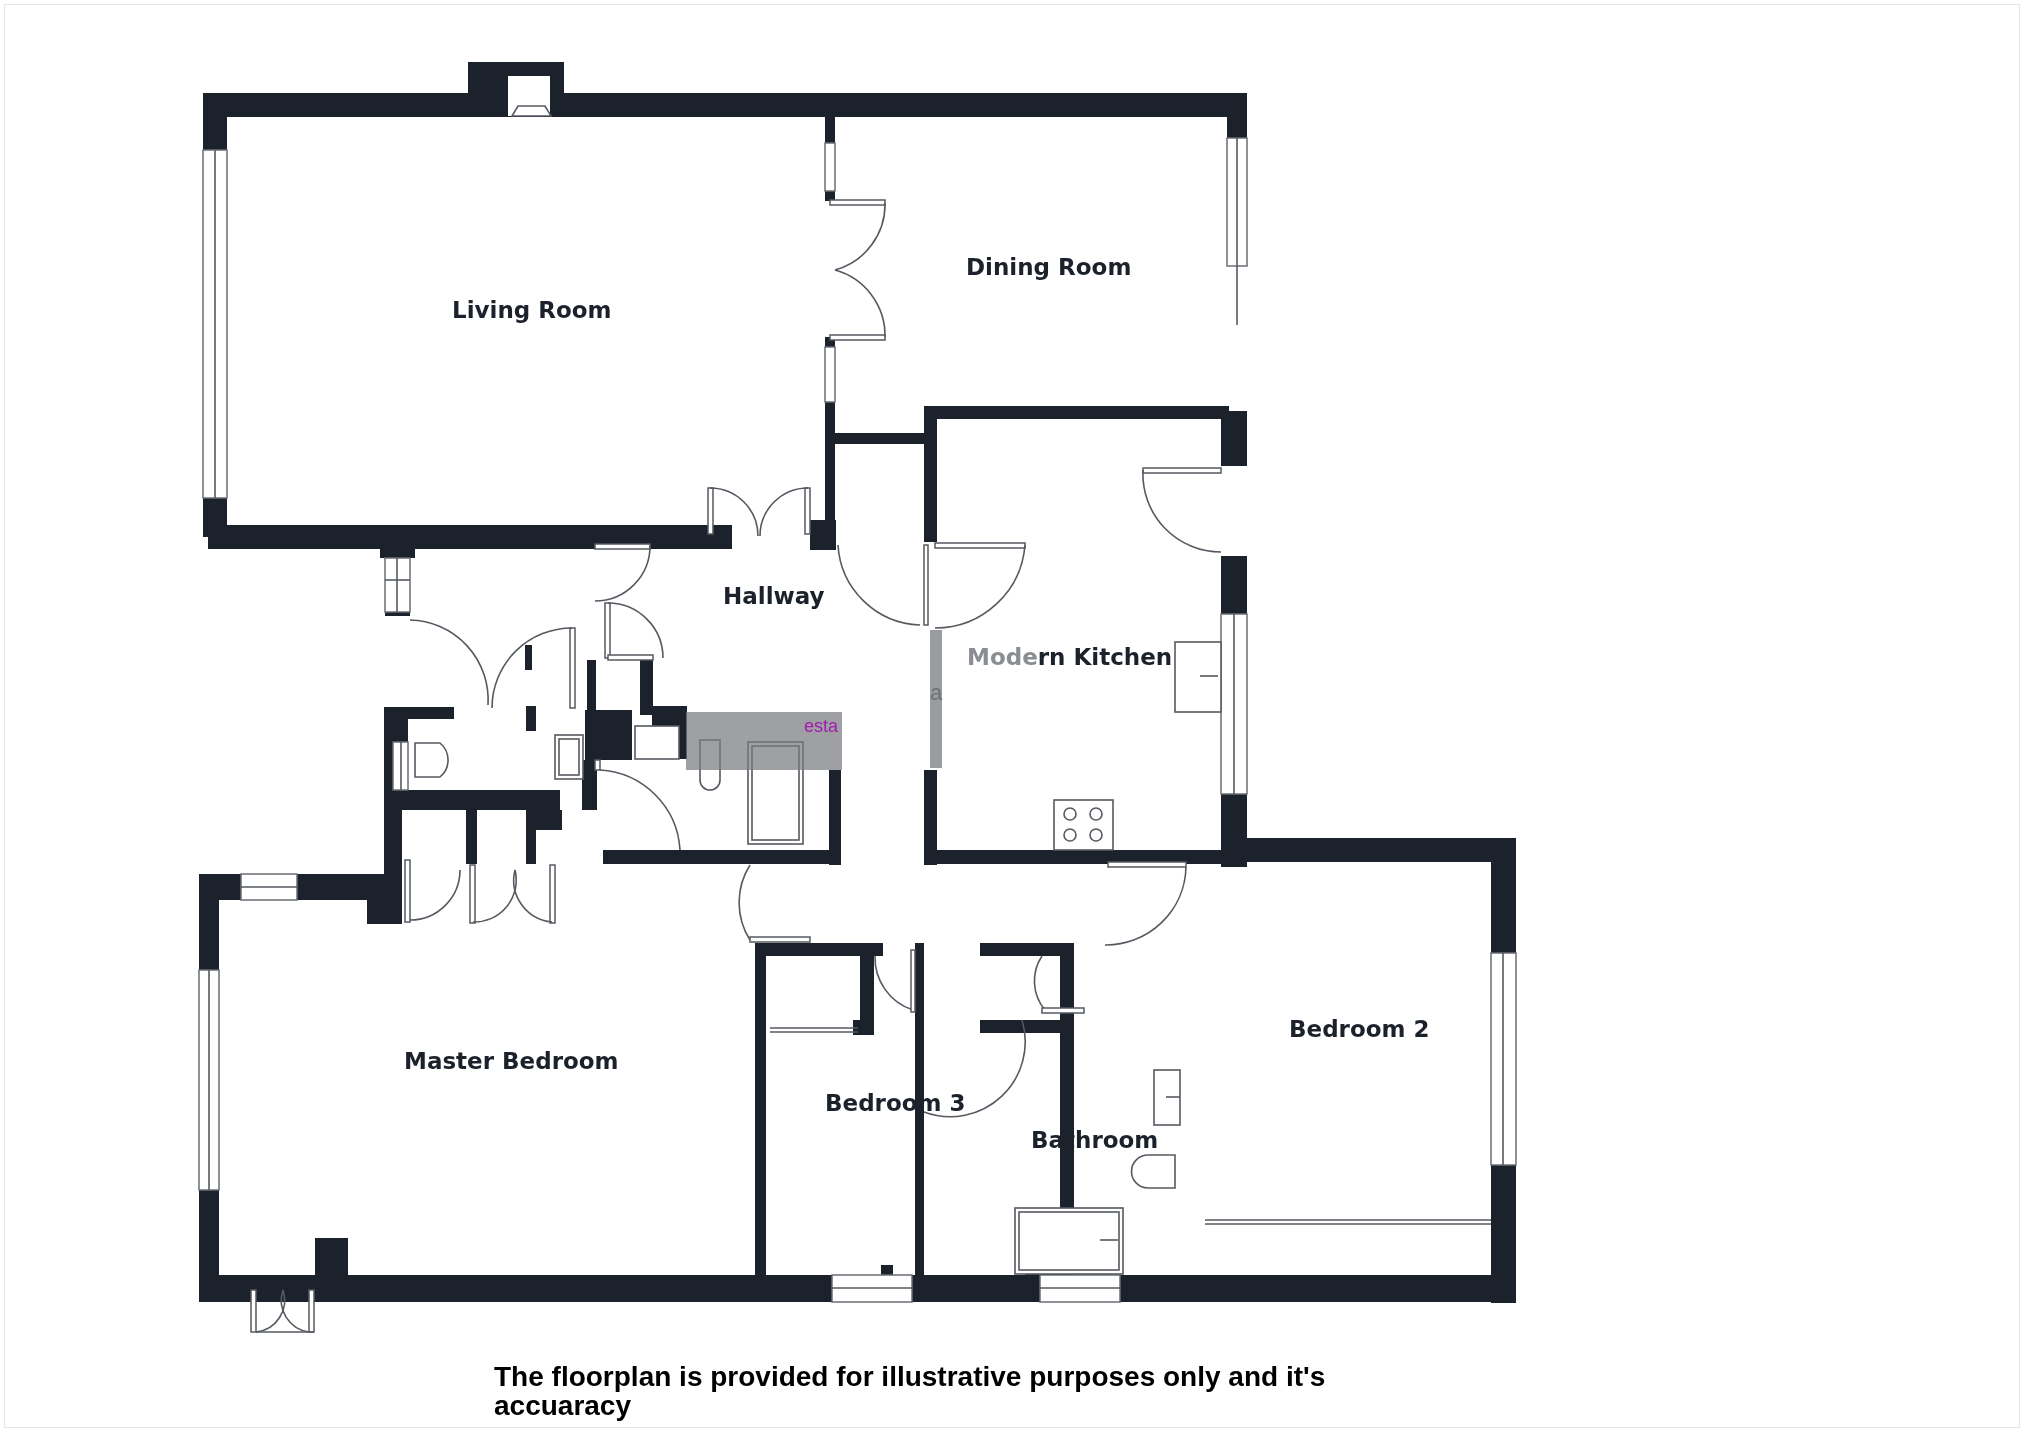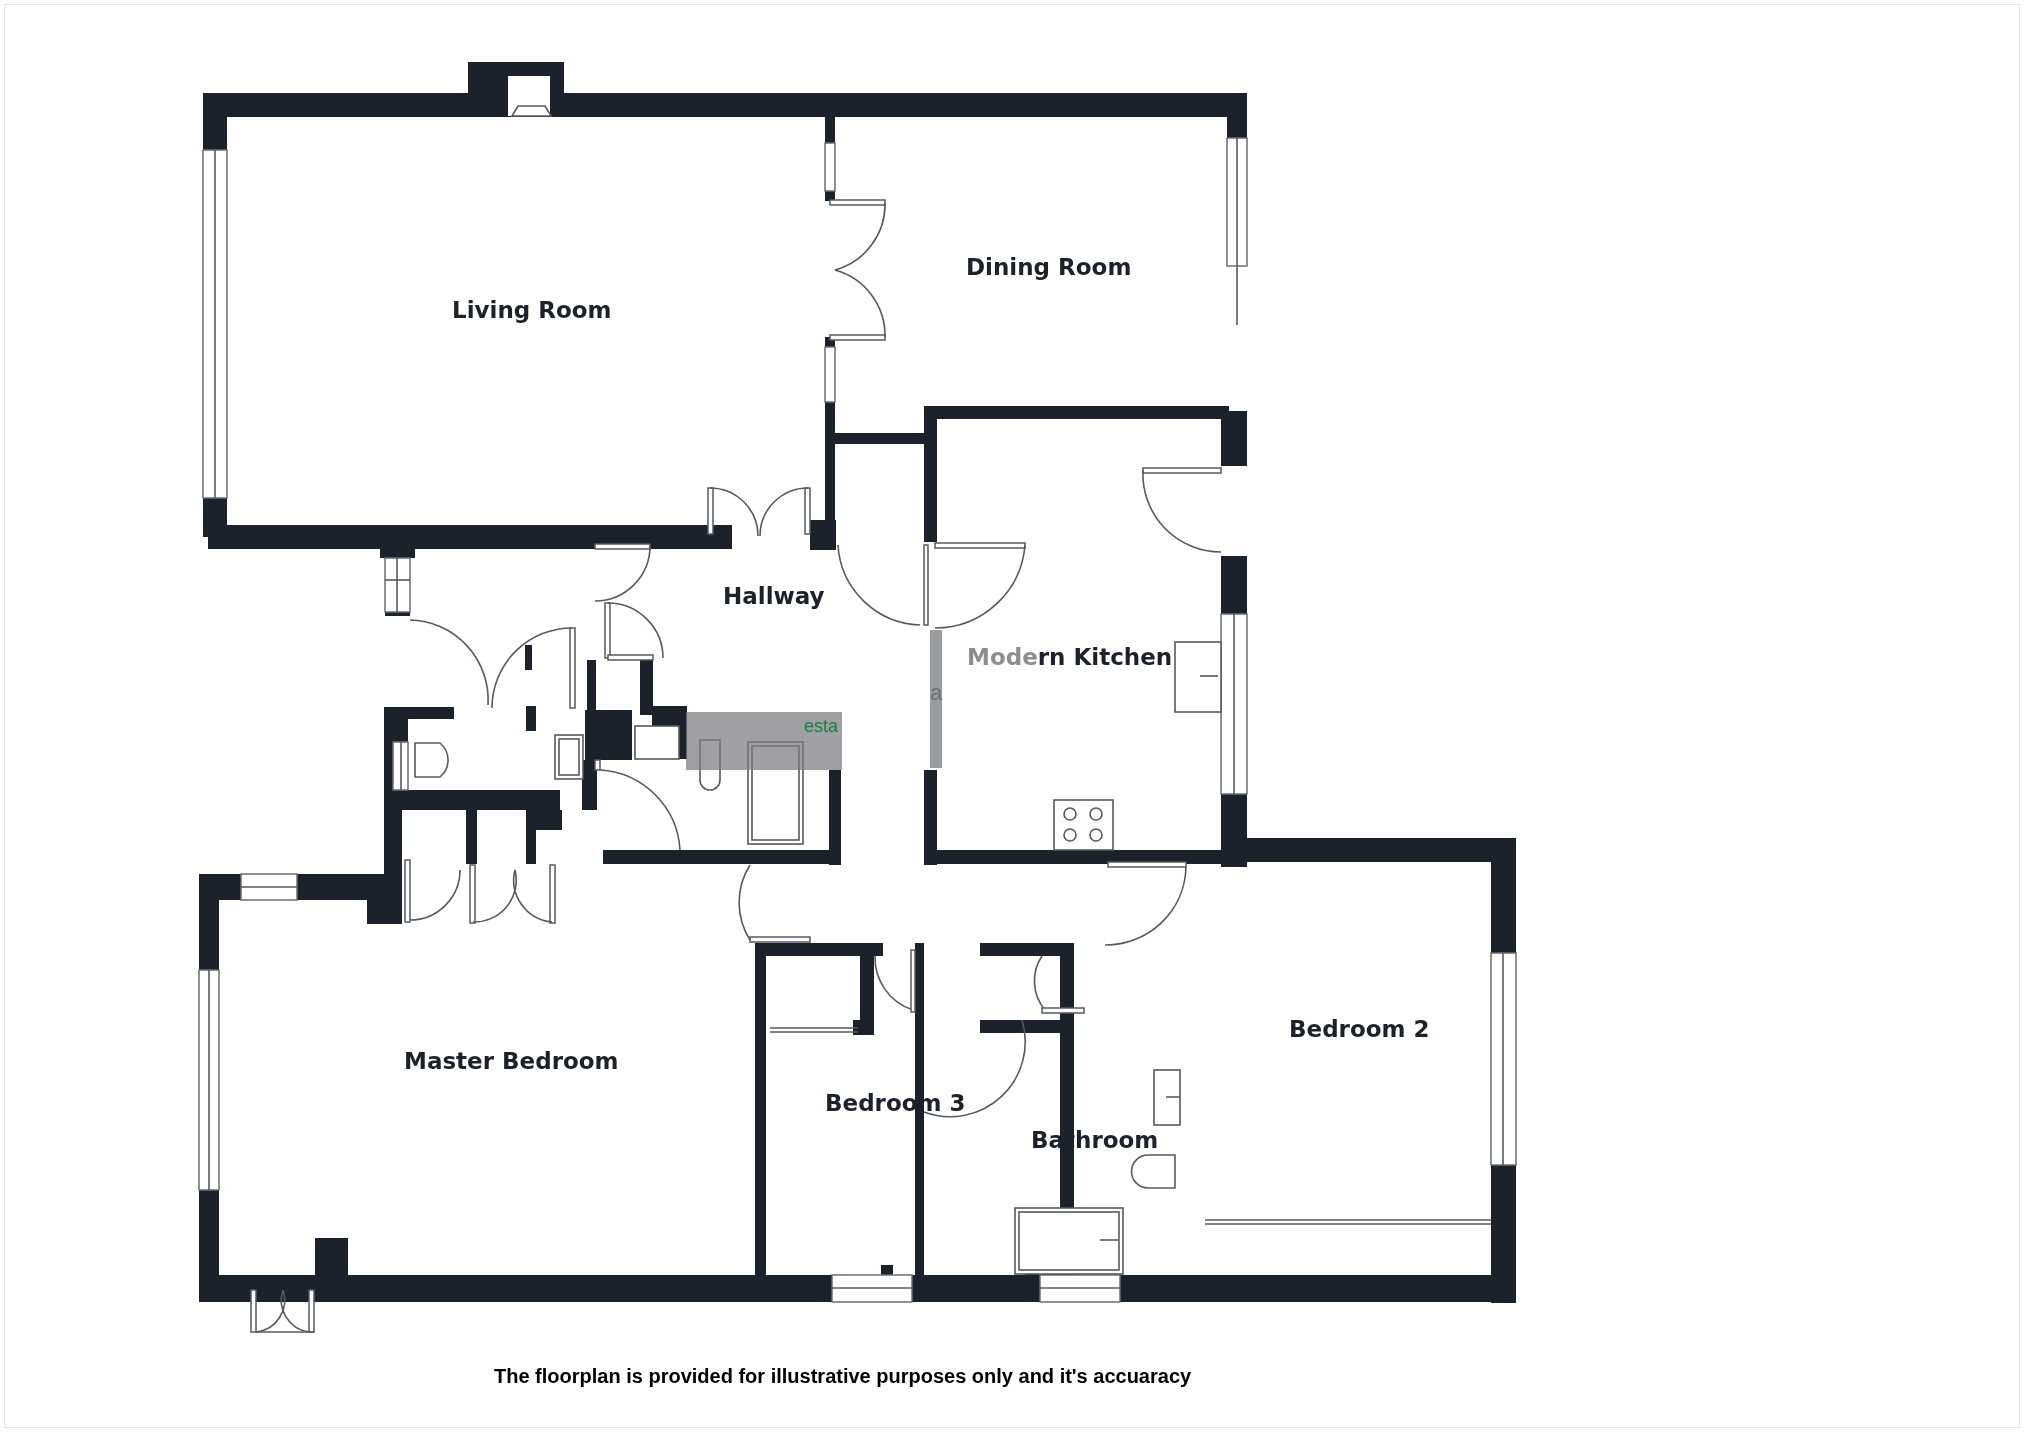--- a/index.html
+++ b/index.html
@@ -6,24 +6,24 @@
   body{width:2025px;height:1432px;position:relative;overflow:hidden;font-family:"Liberation Sans",sans-serif;}
   .frame{position:absolute;left:4px;top:4px;width:2016px;height:1424px;border:1px solid #e6e6e6;box-sizing:border-box;}
   svg{position:absolute;left:0;top:0;}
   .wall{fill:#1c222c;}
   .win{fill:#ffffff;stroke:#6a6e74;stroke-width:1.5;}
   .thin{fill:none;stroke:#555a60;stroke-width:1.6;}
   .leaf{fill:#ffffff;stroke:#555a60;stroke-width:1.5;}
   .fix{fill:#ffffff;stroke:#555a60;stroke-width:1.6;}
   .room-label{font-family:"DejaVu Sans",sans-serif;font-weight:bold;font-size:23px;fill:#1c222c;}
   .kitchen-pre{fill:#8a8d91;}
-  .disclaimer{position:absolute;left:494px;top:1362px;width:900px;font-family:"Liberation Sans",sans-serif;font-weight:bold;font-size:20px;line-height:29px;color:#000;}
+  .disclaimer{position:absolute;left:494px;top:1362px;width:900px;font-family:"Liberation Sans",sans-serif;font-weight:bold;font-size:28px;line-height:29px;color:#000;}
   .watermark{position:absolute;left:686px;top:712px;width:156px;height:58px;background:rgba(120,124,128,0.72);}
   .watermark2{position:absolute;left:930px;top:630px;width:12px;height:138px;background:rgba(120,124,128,0.75);}
-  .wm-text{position:absolute;left:804px;top:716px;font-family:"Liberation Sans",sans-serif;font-size:18px;color:#15803d;}
+  .wm-text{position:absolute;left:804px;top:716px;font-family:"Liberation Sans",sans-serif;font-size:18px;color:#a21caf;}
   .wm-text2{position:absolute;left:930px;top:680px;font-family:"Liberation Sans",sans-serif;font-size:22px;color:#6d7076;}
 </style>
 </head>
 <body>
 
 <div class="frame"></div>
 
 <svg width="2025" height="1432" viewBox="0 0 2025 1432">
 
   <g>

